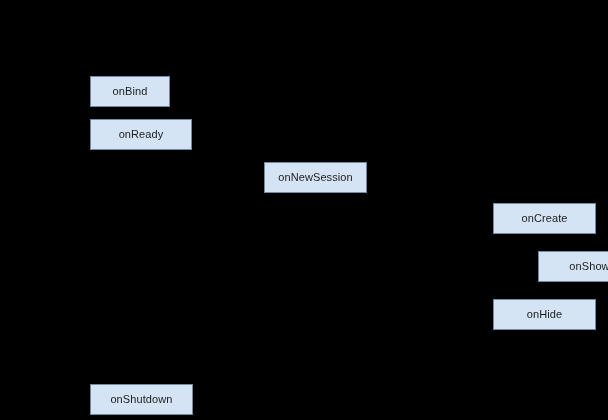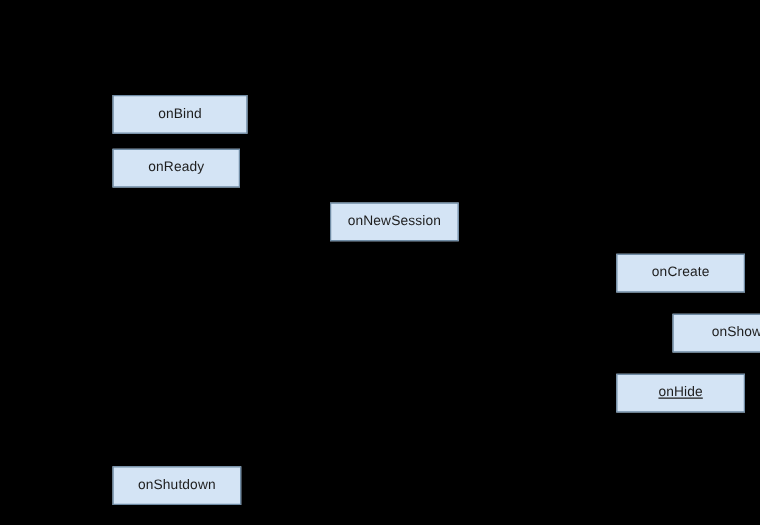--- a/index.html
+++ b/index.html
@@ -39,27 +39,27 @@
     font-size: 11px;
     font-family: "Liberation Sans", sans-serif;
     letter-spacing: 0.1px;
     white-space: nowrap;
   }
   .node-label {
     display: block;
     line-height: 1;
   }
   
-  #node-onbind       { left: 90px;  top: 76px;  width: 108px; height: 31px; text-align: right; }
+  #node-onbind       { left: 90px;  top: 76px;  width: 80px; height: 31px; text-align: right; }
   #node-onready      { left: 90px;  top: 119px; width: 102px; height: 31px; text-align: right; }
   #node-onnewsession { left: 264px; top: 162px; width: 103px; height: 31px; }
   #node-oncreate     { left: 493px; top: 203px; width: 103px; height: 31px; }
   #node-onshow       { left: 493px; top: 251px; width: 103px; height: 31px; margin-left: 45px; }
-  #node-onhide       { left: 493px; top: 299px; width: 103px; height: 31px; text-decoration: underline; }
-  #node-onshutdown   { left: 90px;  top: 373px; width: 103px; height: 31px; }
+  #node-onhide       { left: 493px; top: 299px; width: 103px; height: 31px; }
+  #node-onshutdown   { left: 90px;  top: 384px; width: 103px; height: 31px; }
   #node-ondestroy    { left: 493px; top: 376px; width: 103px; height: 31px; }
 </style>
 </head>
 <body>
 
 <div id="diagram-canvas">
 
   <svg id="connector-layer" width="608" height="420" viewBox="0 0 608 420" xmlns="http://www.w3.org/2000/svg">
     <defs>
       <marker id="arrowhead" markerWidth="8" markerHeight="6" refX="7" refY="3" orient="auto" markerUnits="strokeWidth">

